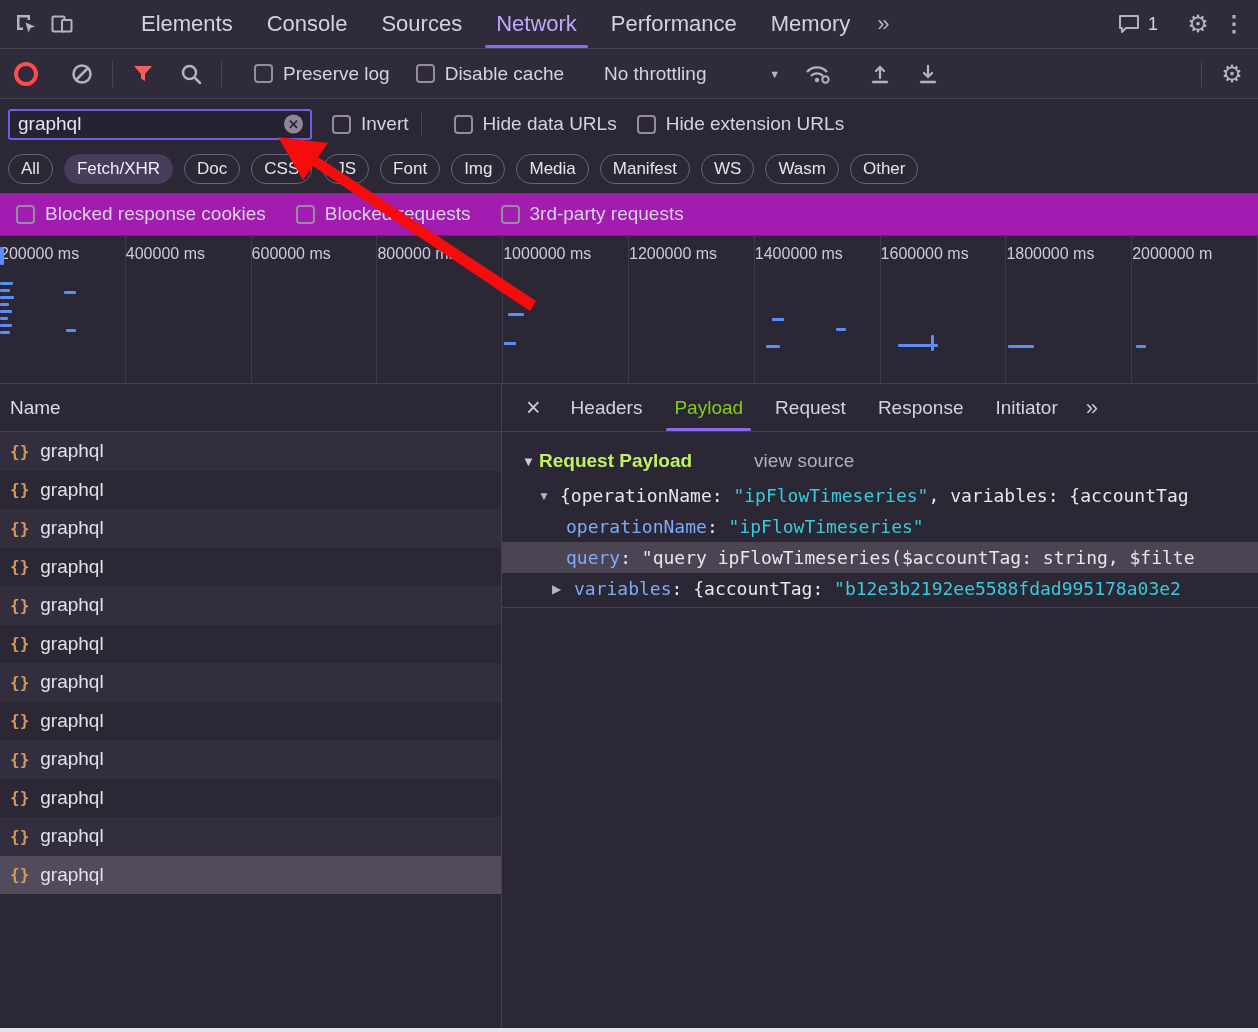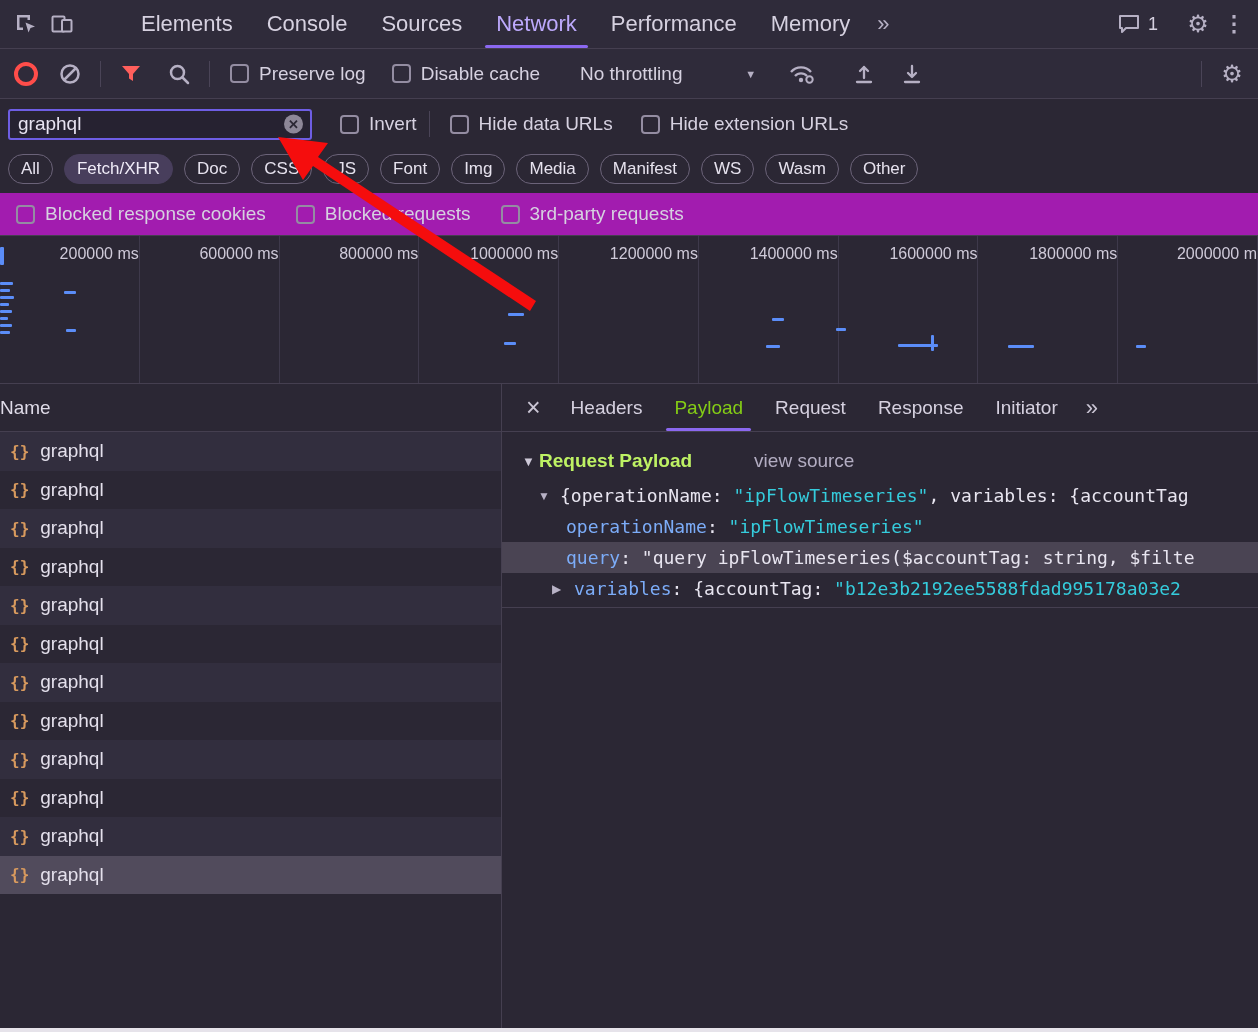--- a/index.html
+++ b/index.html
@@ -26,21 +26,21 @@
     color:#d6d1e0;margin-right:22px;cursor:pointer}
   .glyph-gear{font-size:24px;line-height:1}
   .glyph-dots{font-size:22px;font-weight:bold;line-height:1}
   
   .toolbar2{display:flex;align-items:center;height:49px;flex:none;
     background:#2f2b3a;border-bottom:1px solid #453f50;padding-left:8px}
   .record-dot{width:16px;height:16px;border-radius:50%;border:4px solid #ff4d4a}
   .vdiv{width:1px;height:26px;background:#4a4457;margin:0 12px;flex:none}
   .check{display:flex;align-items:center;font-size:19px;color:#d6d1e0;gap:10px;cursor:pointer;white-space:nowrap}
   .box{width:15px;height:15px;border:2px solid #948da2;border-radius:4px;flex:none}
-  .ml8{margin-left:8px}.ml12{margin-left:12px}.ml26{margin-left:26px}.ml28{margin-left:28px}
+  .ml8{margin-left:20px}.ml12{margin-left:12px}.ml26{margin-left:26px}.ml28{margin-left:20px}
   .dropdown{display:flex;align-items:center;justify-content:space-between;width:176px;
     font-size:19px;color:#d6d1e0;margin-left:40px;cursor:pointer}
   .caret{font-size:11px;color:#b6b0c4}
   
   .filter-row{display:flex;align-items:center;height:50px;flex:none;background:#2b2734;padding-left:8px}
   .filter-wrap{position:relative;flex:none}
   .filter-input{width:258px;height:27px;background:#262231;border:2px solid #6e5ee4;
     border-radius:3px;color:#e8e4f2;font-size:19px;padding:0 34px 0 8px;outline:none;
     font-family:"Liberation Sans",sans-serif}
   .clear-btn{position:absolute;right:9px;top:50%;transform:translateY(-50%);
@@ -50,29 +50,29 @@
   .chips-row{display:flex;align-items:center;padding:5px 0 9px 8px;gap:11px;background:#2b2734;flex:none}
   .chip{padding:4px 12px;border:1px solid #6b6379;border-radius:15px;font-size:17px;
     color:#e6e2ee;cursor:pointer;white-space:nowrap}
   .chip.selected{background:#483e5c;border-color:#483e5c;color:#f0ecf8}
   
   .blocked-row{display:flex;align-items:center;gap:30px;height:42px;padding-left:16px;background:#a21caf;flex:none}
   
   .timeline{position:relative;height:147px;flex:none;border-top:1px solid #453f50;
     border-bottom:1px solid #453f50;background:#2b2734}
   .tcols{display:flex;height:100%}
-  .tcol{flex:1;border-right:1px solid #3e394b;display:flex;justify-content:flex-end;overflow:hidden}
+  .tcol{flex:1;border-right:1px solid #3e394b;display:flex;justify-content:flex-start;overflow:hidden}
   .tlabel{font-size:16px;color:#cfcad9;margin-top:9px;white-space:nowrap}
   .tmark{position:absolute;background:#5b8df8;border-radius:1px}
   
   .split{display:flex;flex:1;min-height:0}
   .left{width:501px;flex:none;border-right:1px solid #453f50;background:#2b2734;
     display:flex;flex-direction:column}
   .name-header{height:47px;flex:none;border-bottom:1px solid #453f50;display:flex;
-    align-items:center;font-size:19px;color:#dfdbe8}
+    align-items:center;padding-left:10px;font-size:19px;color:#dfdbe8}
   .nrow{height:38.5px;flex:none;display:flex;align-items:center;padding-left:10px;gap:11px;
     font-size:19px;color:#e4e0ec;cursor:pointer}
   .nrow.stripe{background:#322e3e}
   .nrow.selected{background:#514b5c}
   .braces{color:#d89a5e;font-family:"DejaVu Sans Mono",monospace;font-size:16px;font-weight:bold}
   
   .right{flex:1;background:#2b2734;display:flex;flex-direction:column;min-width:0}
   .detail-tabs{height:47px;flex:none;border-bottom:1px solid #453f50;display:flex;align-items:center;padding-left:10px}
   .dclose{font-size:25px;color:#cac5d4;padding:0 14px;cursor:pointer}
   .dtab{padding:0 16px;height:100%;display:flex;align-items:center;font-size:19px;
@@ -245,20 +245,23 @@
       <span>3rd-party requests</span>
     </label>
   </div>
 
 <div class="timeline">
   <div class="tcols" id="timeline-cols">
       <div class="tcol">
         <div class="tlabel">200000 ms</div>
       </div>
       <div class="tcol">
+        <div class="tlabel">400000 ms</div>
+      </div>
+      <div class="tcol">
         <div class="tlabel">600000 ms</div>
       </div>
       <div class="tcol">
         <div class="tlabel">800000 ms</div>
       </div>
       <div class="tcol">
         <div class="tlabel">1000000 ms</div>
       </div>
       <div class="tcol">
         <div class="tlabel">1200000 ms</div>

